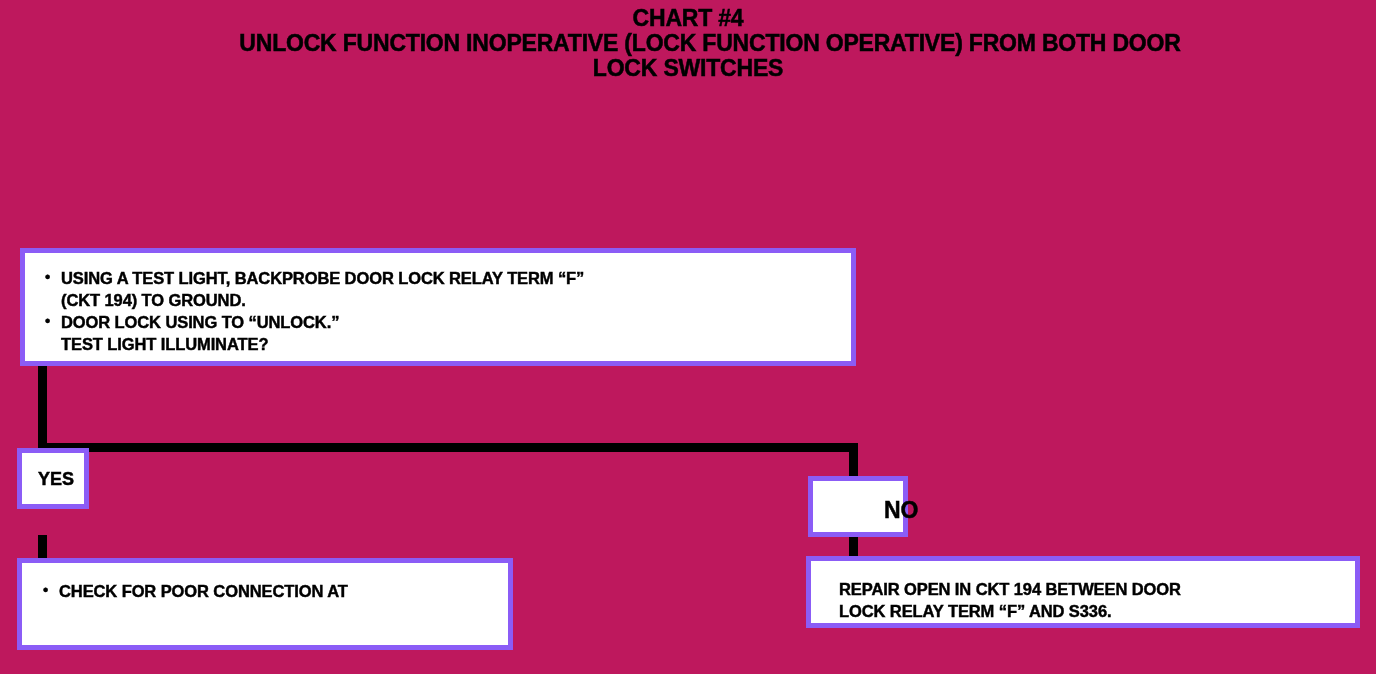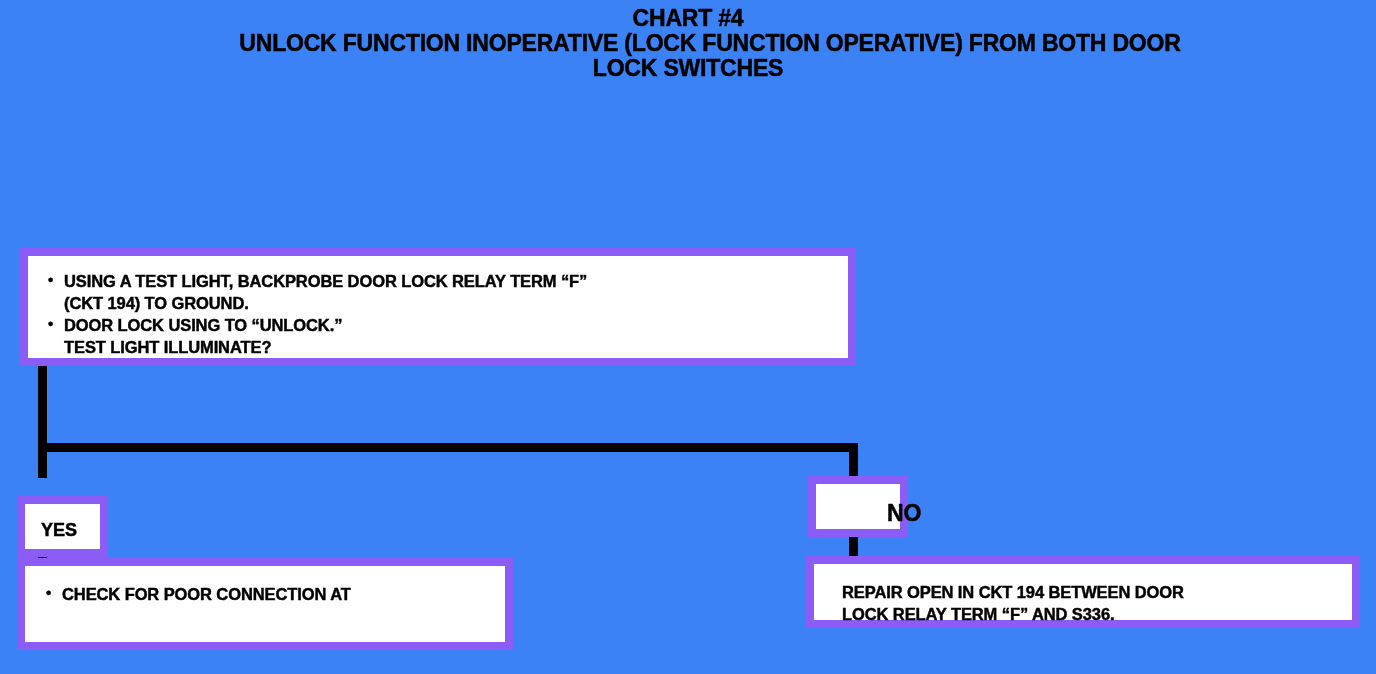--- a/index.html
+++ b/index.html
@@ -9,21 +9,21 @@
     background: #ffffff;
   }
   body {
     font-family: "Liberation Sans", "DejaVu Sans", sans-serif;
     color: #000000;
   }
   #page {
     position: relative;
     width: 1376px;
     height: 674px;
-    background: #3b82f6;
+    background: #be185d;
     overflow: hidden;
   }
 
   
   .title-block {
     position: absolute;
     left: 0;
     top: 6px;
     width: 1376px;
     text-align: center;
@@ -37,21 +37,21 @@
   }
   .title-line.l1 { font-size: 23px; }
   .title-line.l2 { font-size: 23px; margin-left: 44px; }
   .title-line.l3 { font-size: 23px; }
 
   
   .box {
     position: absolute;
     box-sizing: border-box;
     background: #ffffff;
-    border: 8px solid #8b5cf6;
+    border: 5px solid #8b5cf6;
   }
   .box-inner {
     font-size: 16.5px;
     font-weight: bold;
     line-height: 22px;
     letter-spacing: -0.1px;
     -webkit-text-stroke: 0.45px #000;
     white-space: nowrap;
   }
   .bullet-line {
@@ -77,22 +77,22 @@
   }
   #box-question .box-inner {
     position: absolute;
     left: 20px;
     top: 14px;
   }
 
   
   #box-yes {
     left: 17px;
-    top: 496px;
-    width: 91px;
+    top: 448px;
+    width: 72px;
     height: 61px;
   }
   #box-yes .label {
     position: absolute;
     left: 16px;
     top: 16px;
     font-size: 18px;
     font-weight: bold;
     -webkit-text-stroke: 0.5px #000;
   }

